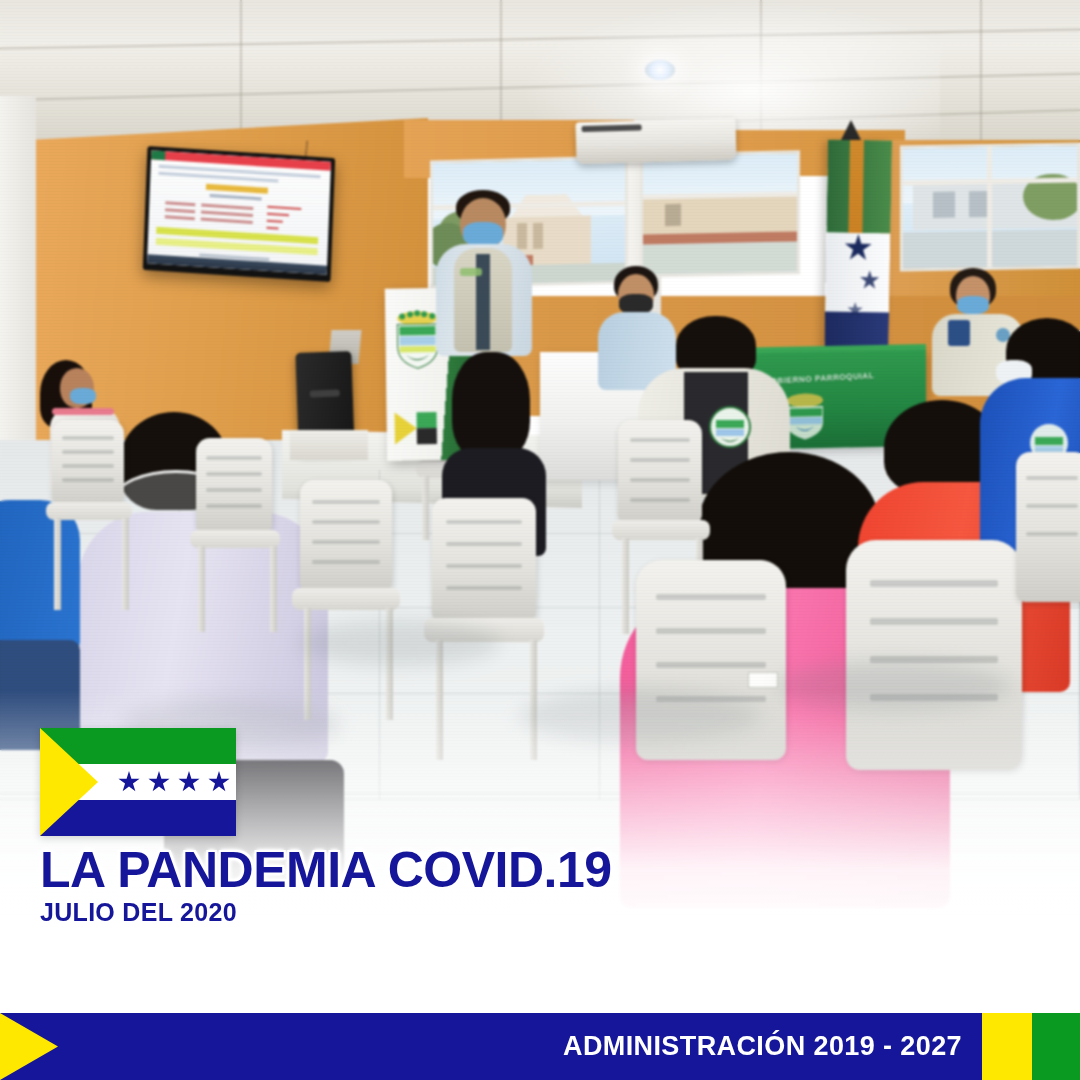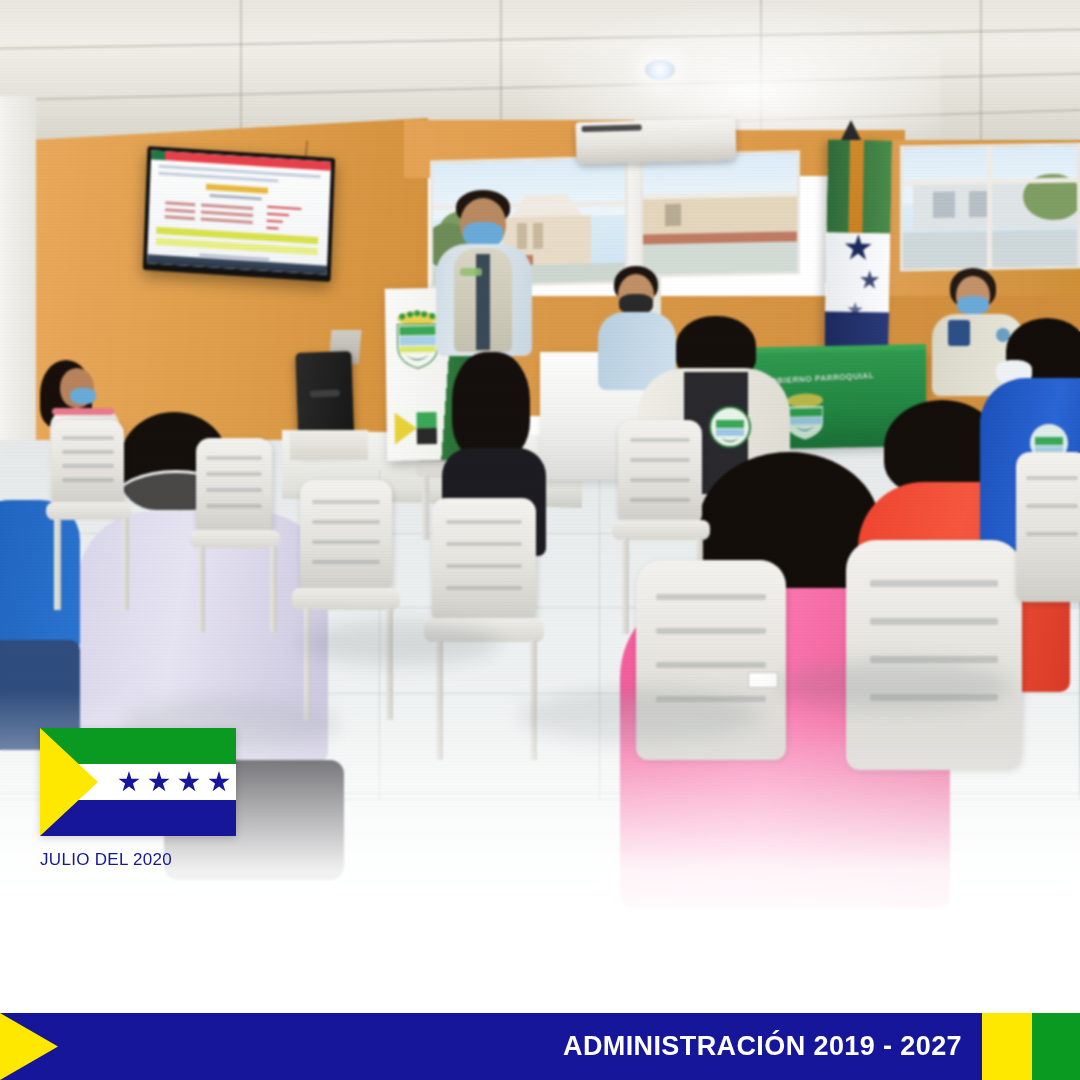--- a/index.html
+++ b/index.html
@@ -196,21 +196,21 @@
   .title-main{
     color:#15169a;font-weight:700;font-size:50px;line-height:0.96;
     letter-spacing:-0.5px;margin:0;text-transform:uppercase;
     text-shadow:
       -2px -2px 0 #fff, 2px -2px 0 #fff, -2px 2px 0 #fff, 2px 2px 0 #fff,
       0 -3px 3px #fff, 0 3px 3px #fff, -3px 0 3px #fff, 3px 0 3px #fff,
       0 0 10px rgba(255,255,255,.95);
   }
   .title-sub{color:#15169a;font-weight:400;font-size:39px;line-height:1.12;margin:6px 0 0 0;
     text-shadow:0 0 6px rgba(255,255,255,.9);}
-  .title-date{color:#15169a;font-weight:400;font-size:17px;line-height:1.1;margin:5px 0 0 0;
+  .title-date{color:#15169a;font-weight:700;font-size:25px;line-height:1.1;margin:5px 0 0 0;
     letter-spacing:.3px;text-transform:uppercase;}
 
   
   .botbar{position:absolute;left:0;top:1013px;width:1080px;height:67px;}
   .bb-blue{position:absolute;left:0;top:0;width:982px;height:67px;background:#15169a;}
   .bb-yellow-arrow{position:absolute;left:0;top:0;width:58px;height:67px;background:#ffe800;
     clip-path:polygon(0 0,100% 50%,0 100%);z-index:3;}
   .bb-yellow-blk{position:absolute;left:982px;top:0;width:50px;height:67px;background:#ffe800;}
   .bb-green-blk{position:absolute;left:1032px;top:0;width:48px;height:67px;background:#0b9a21;}
   .bb-text{position:absolute;right:118px;top:0;height:67px;display:flex;align-items:center;
@@ -593,20 +593,21 @@
     <div class="pf-tri"></div>
     <div class="pf-stars">
       <div class="pf-star"></div>
       <div class="pf-star"></div>
       <div class="pf-star"></div>
       <div class="pf-star"></div>
     </div>
   </div>
 
   <div class="caption">
+    <div class="title-main">LA PANDEMIA COVID.19</div>
     <div class="title-date">JULIO DEL 2020</div>
   </div>
 
   <div class="botbar">
     <div class="bb-blue"></div>
     <div class="bb-yellow-arrow"></div>
     <div class="bb-yellow-blk"></div>
     <div class="bb-green-blk"></div>
     <div class="bb-text">ADMINISTRACIÓN 2019 - 2027</div>
   </div>

